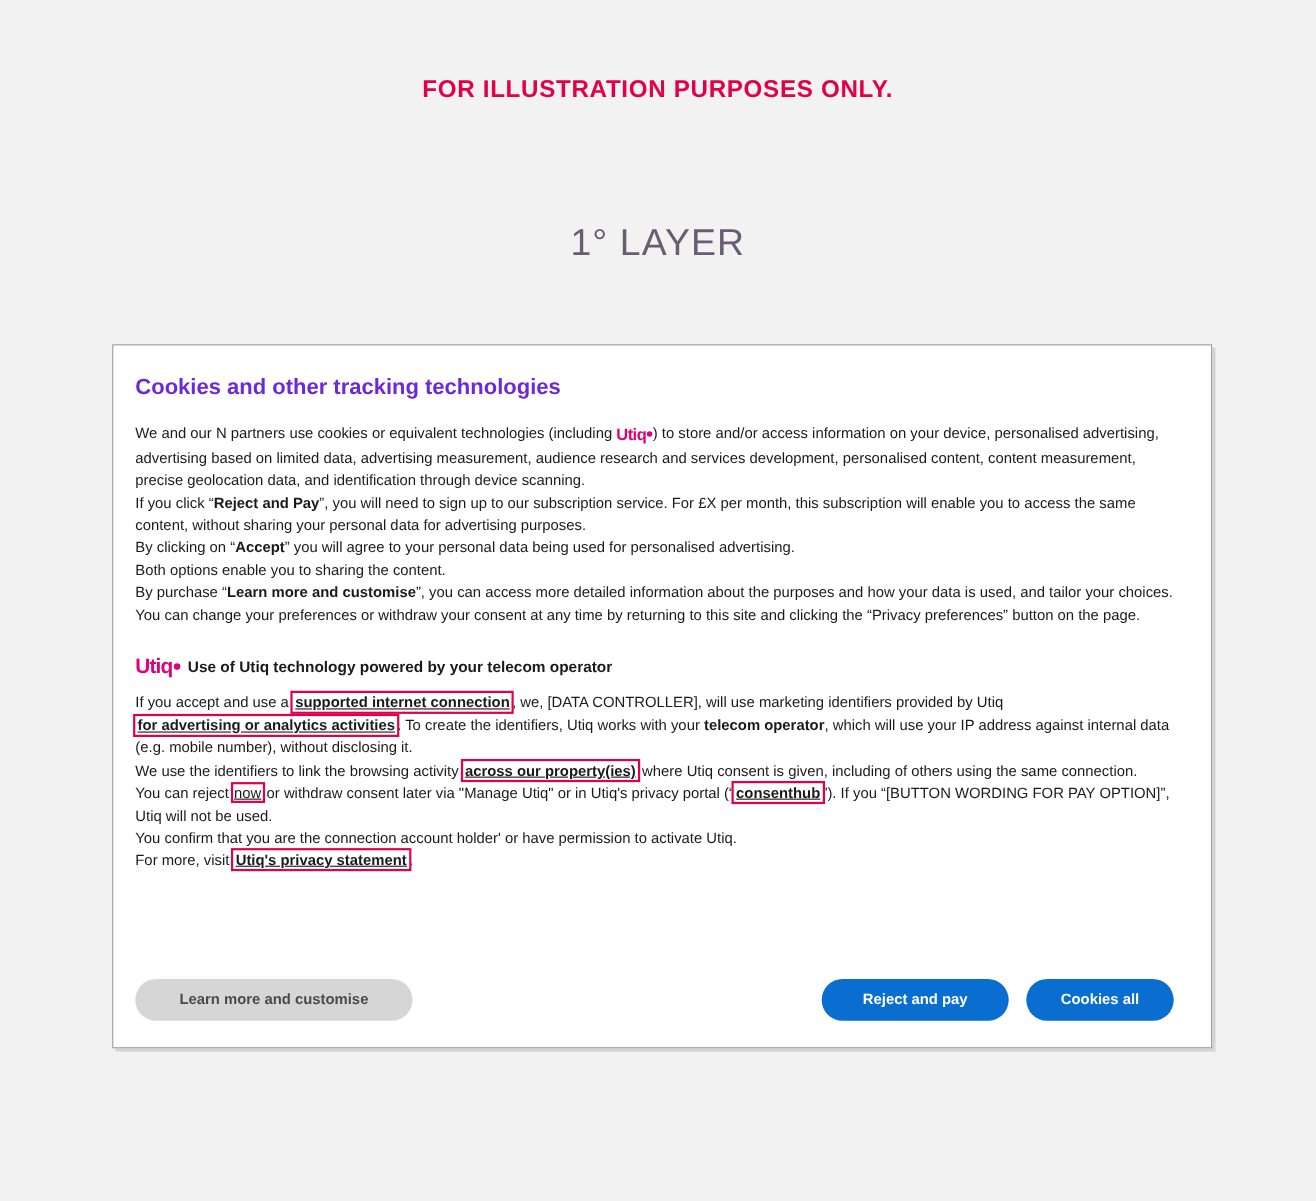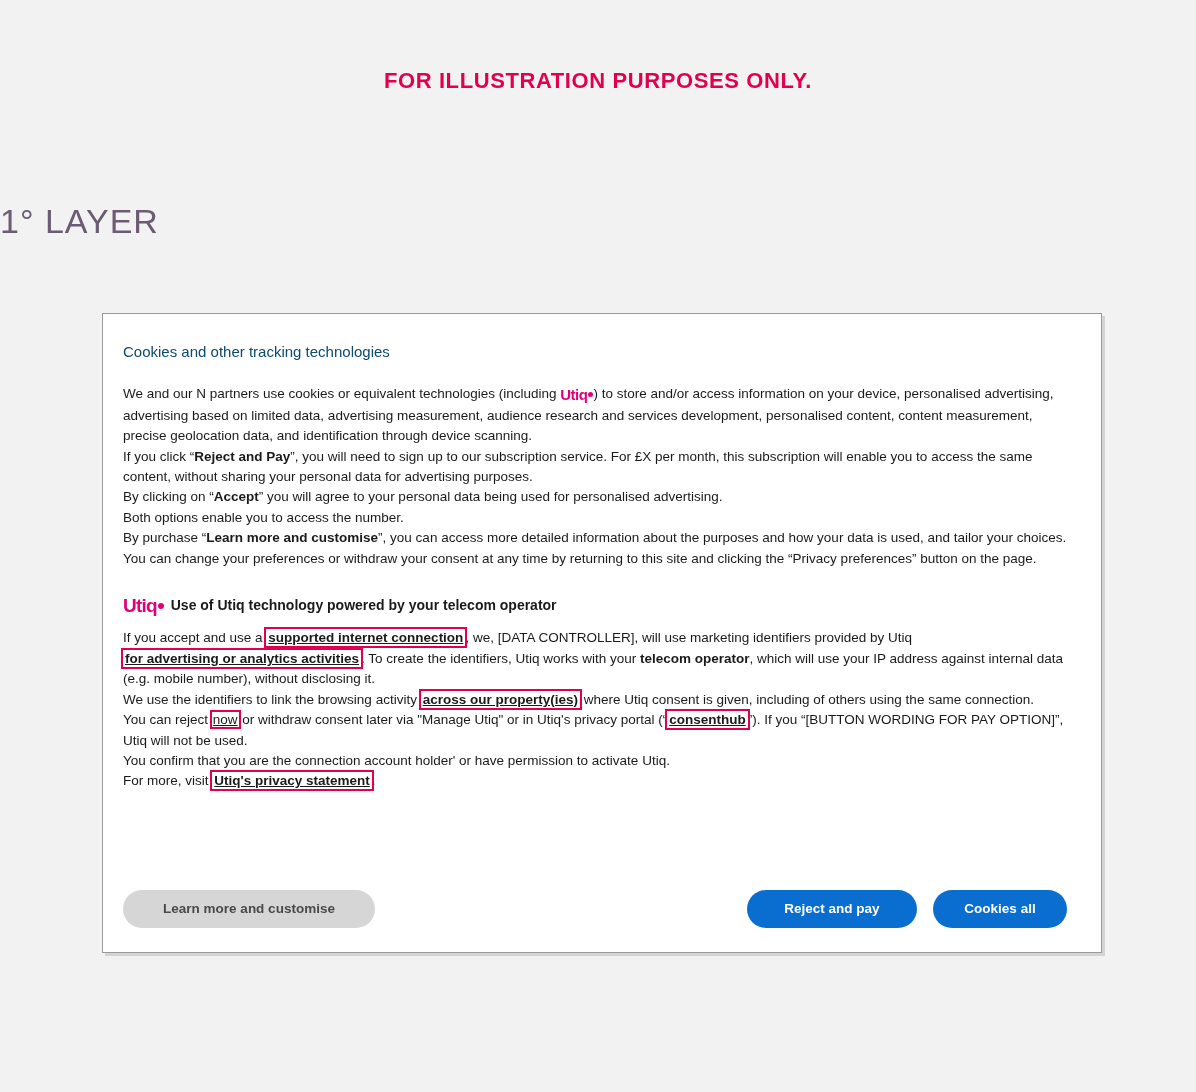--- a/index.html
+++ b/index.html
@@ -26,20 +26,21 @@
     font-size: 22px;
     font-weight: bold;
     letter-spacing: 0.6px;
   }
 
   .layer-title {
     position: absolute;
     top: 202px;
     left: 0;
     width: 100%;
+    text-align: center;
     color: #6b5b73;
     font-size: 34px;
     font-weight: 400;
     letter-spacing: 1px;
   }
 
   .banner {
     position: absolute;
     left: 102px;
     top: 313px;
@@ -51,24 +52,24 @@
     box-shadow: 3px 3px 0 rgba(0,0,0,0.12);
   }
 
   .banner-inner {
     padding: 28px 34px 0 20px;
     font-size: 13.5px;
     line-height: 20.4px;
   }
 
   .banner-heading {
-    font-size: 15px;
-    font-weight: normal;
+    font-size: 20px;
+    font-weight: bold;
     margin: 0 0 22px 0;
-    color: #0c4a6e;
+    color: #6d28d9;
   }
 
   .para {
     margin: 0;
     padding: 0;
   }
 
   .para + .para {
     margin-top: 0;
   }
@@ -198,21 +199,21 @@
     </div>
 
     <div class="para">
       <span>If you click “</span><b>Reject and Pay</b><span>”, you will need to sign up to our subscription service. For £X per month, this subscription will enable you to access the same content, without sharing your personal data for advertising purposes.</span>
     </div>
 
     <div class="para">
       <span>By clicking on “</span><b>Accept</b><span>” you will agree to your personal data being used for personalised advertising.</span>
     </div>
 
-    <div class="para">Both options enable you to access the number.</div>
+    <div class="para">Both options enable you to sharing the content.</div>
 
     <div class="para">
       <span>By purchase “</span><b>Learn more and customise</b><span>”, you can access more detailed information about the purposes and how your data is used, and tailor your choices.</span>
     </div>
 
     <div class="para">You can change your preferences or withdraw your consent at any time by returning to this site and clicking the “Privacy preferences” button on the page.</div>
 
 
     <div class="section-two">
       <div class="section-two-head">

